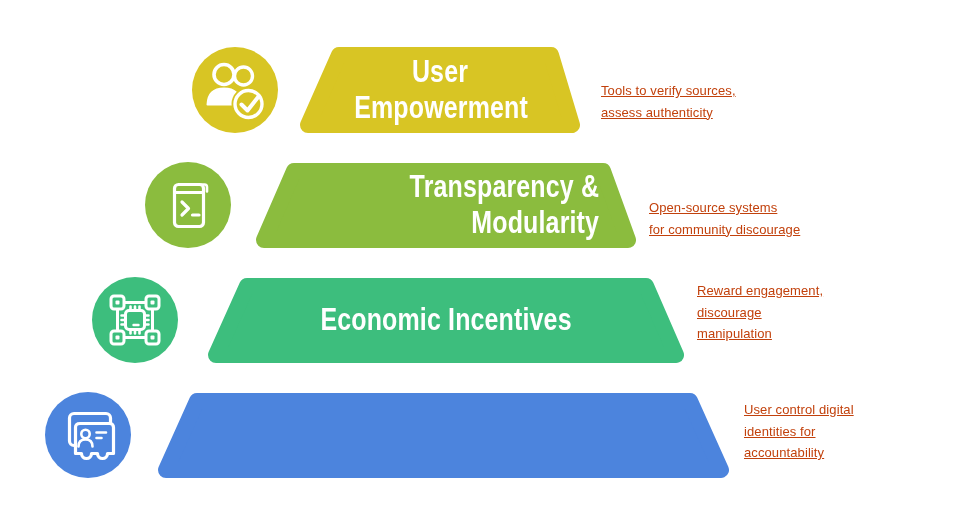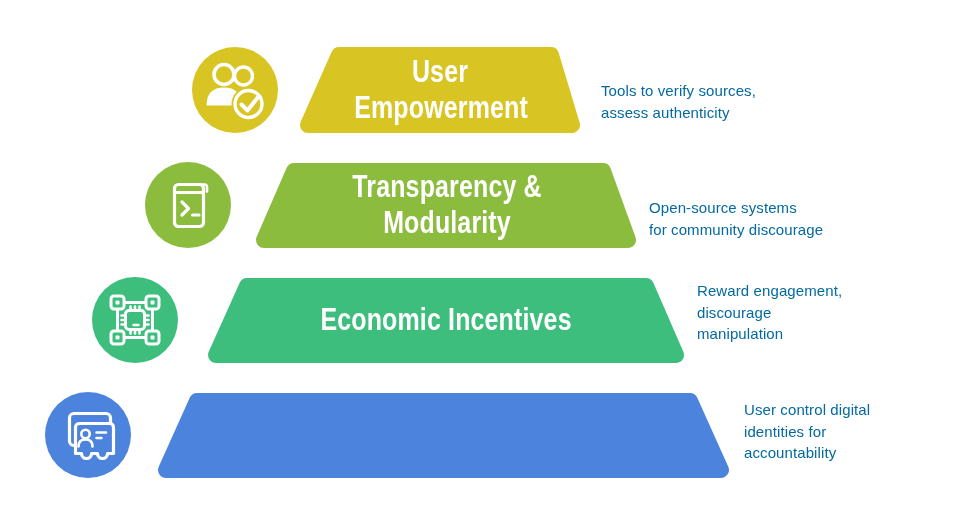--- a/index.html
+++ b/index.html
@@ -22,25 +22,26 @@
     pointer-events:none;
   }
   .trap-label span{
     display:inline-block;
     transform:scaleX(0.78);
     transform-origin:50% 50%;
     letter-spacing:0.2px;
   }
   .desc{
     position:absolute;
-    color:#0369a1;
-    font-size:15px;
+    color:#c2410c;
+    font-size:13px;
     line-height:21.5px;
     white-space:pre-line;
     letter-spacing:0.1px;
+    text-decoration:underline;
   }
   svg{display:block;}
 </style>
 </head>
 <body>
 
 <div class="canvas">
 
   <svg class="abs" style="left:191px;top:46px;" width="88" height="88" viewBox="0 0 88 88">
     <circle cx="44" cy="44" r="43" fill="#d8c524"></circle>
@@ -69,21 +70,21 @@
       <path d="M56 23.5 h 4.5 q 2.5 0 2.5 2.5 v 4.5" stroke-width="2.6"></path>
       <rect x="30.5" y="23.5" width="29" height="42" rx="4" stroke-width="3.2"></rect>
       <path d="M31.5 31.5 H 58.5" stroke-width="2.8"></path>
       <path d="M38 41 l 6.5 6.5 l -6.5 6.5" stroke-width="3.2"></path>
       <path d="M48.5 54 H 55" stroke-width="3.2"></path>
     </g>
   </svg>
   <svg class="abs" style="left:252px;top:161px;" width="390" height="88" viewBox="0 0 390 88">
     <path d="M42 10 L351 10 L376 79 L12 79 Z" stroke-width="16" stroke-linejoin="round" stroke="#8bbc3e" fill="#8bbc3e"></path>
   </svg>
-  <div class="trap-label" style="left:252px;top:161px;width:390px;height:88px;">
+  <div class="trap-label" style="left:252px;top:161px;width:390px;height:88px;text-align:right;">
     <span>Transparency &amp; Modularity</span>
   </div>
   <div class="desc" style="left:649px;top:197px;width:230px;">Open-source systems
 for community discourage</div>
 
   <svg class="abs" style="left:91px;top:276px;" width="88" height="88" viewBox="0 0 88 88">
     <circle cx="44" cy="44" r="43" fill="#3dbe7d"></circle>
     <g stroke="#ffffff" fill="none" stroke-linecap="round" stroke-linejoin="round">
       <path d="M33.5 26.5 H 54.5 M33.5 61.5 H 54.5 M26.5 33.5 V 54.5 M61.5 33.5 V 54.5" stroke-width="3"></path>
       <rect x="20" y="20" width="13" height="13" rx="3" stroke-width="3"></rect>

